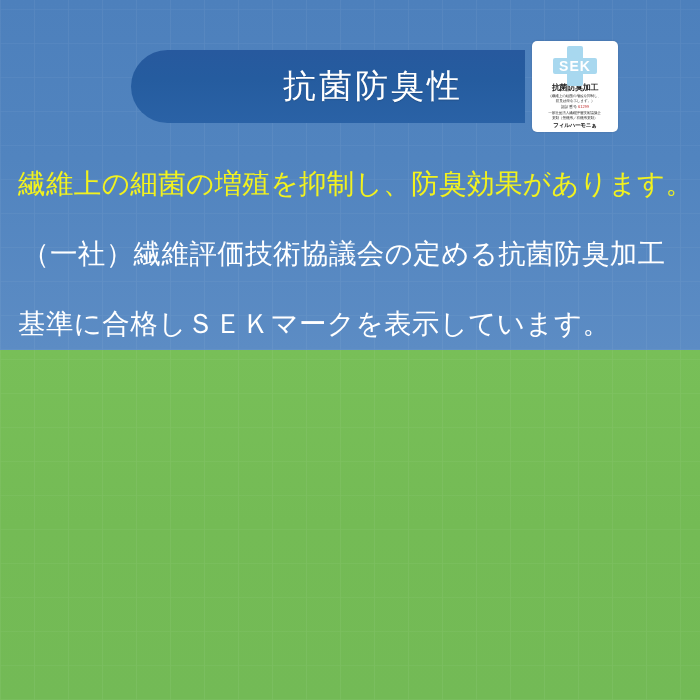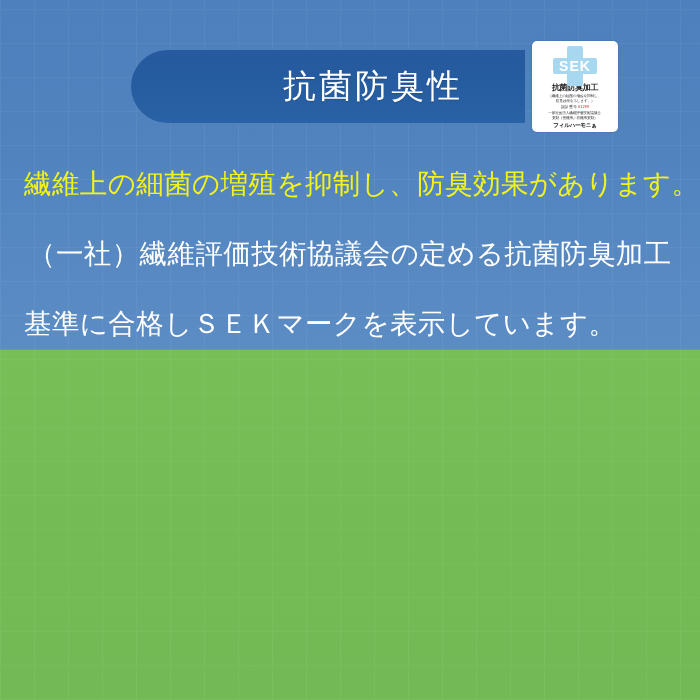--- a/index.html
+++ b/index.html
@@ -163,21 +163,21 @@
     letter-spacing: -0.2px;
     white-space: nowrap;
   }
 
   
   .body-copy {
     position: absolute;
     left: 0;
     width: 584px;
     box-sizing: border-box;
-    padding: 0 24px;
+    padding: 0 18px;
   }
   .copy-antibacterial { top: 160px; }
 
   .copy-line {
     font-size: 27.5px;
     line-height: 47px;
     letter-spacing: 0.4px;
     white-space: nowrap;
     color: #ffffff;
   }

